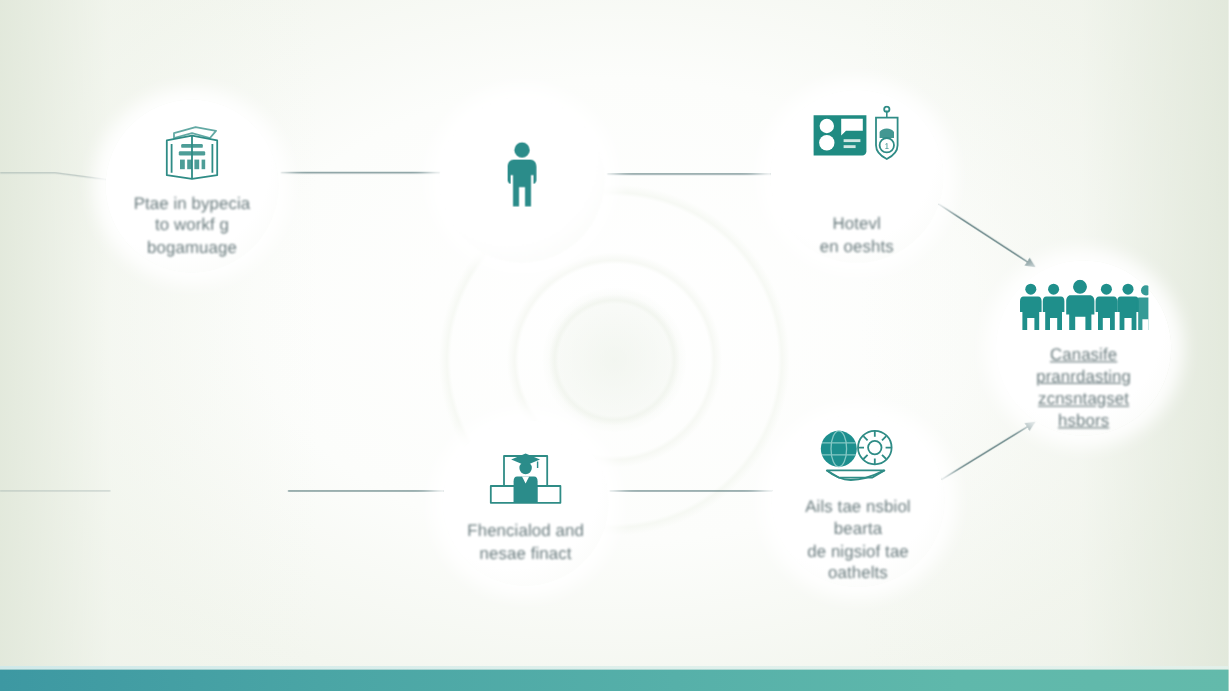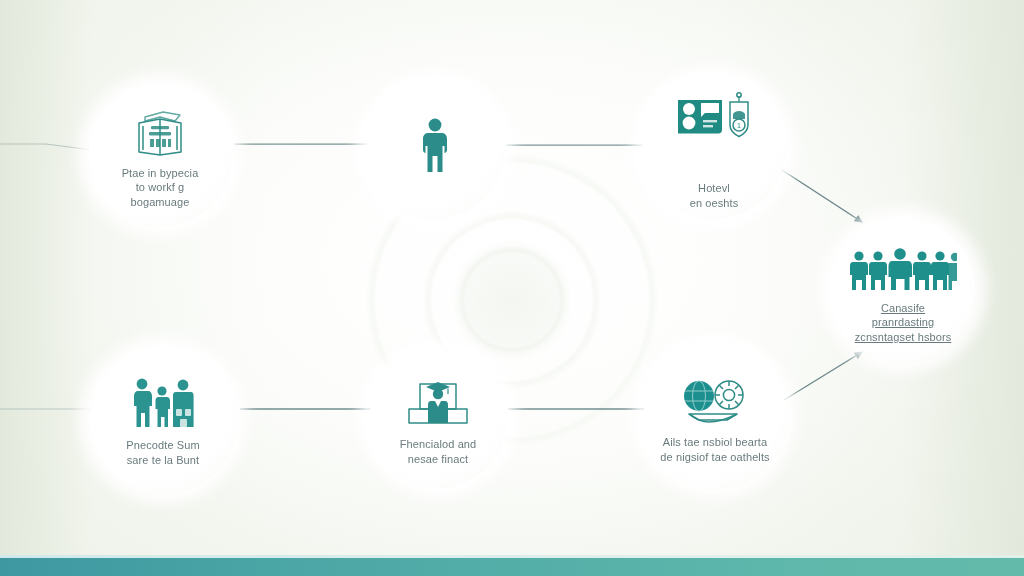--- a/index.html
+++ b/index.html
@@ -97,21 +97,21 @@
     filter: blur(0.35px);
   }
   .node .icon {
     display: flex;
     align-items: flex-end;
     justify-content: center;
     height: 56px;
     margin-bottom: 9px;
   }
   .node .caption {
-    font-size: 11px;
+    font-size: 14px;
     line-height: 1.32;
     color: #5c6f72;
     letter-spacing: 0.1px;
     padding: 0 14px;
     filter: blur(0.75px);
     opacity: 0.92;
     white-space: pre-line;
     font-family: "Liberation Sans", sans-serif;
   }
   .node.final .caption {
@@ -229,44 +229,20 @@
           <circle cx="63" cy="33" r="6"></circle>
         </g>
         <path d="M57,22 C59,18 67,18 69,22 L69,27 L57,27 Z" fill="#2f8c86" opacity="0.9"></path>
         <text x="63" y="36" font-size="7" fill="#2f8c86" text-anchor="middle" font-family="Liberation Sans, sans-serif">1</text>
       </svg>
     </div>
     <div class="caption">Hotevl
 en oeshts</div>
   </div>
 
-  <div class="node" style="left:89px; top:346px; width:148px; height:148px;">
-    <div class="icon">
-      <svg width="66" height="52" viewBox="0 0 66 52" xmlns="http://www.w3.org/2000/svg">
-        <g fill="#2b9490">
-
-          <circle cx="12" cy="7" r="5.4"></circle>
-          <path d="M6,14 L18,14 C20.5,14 22,16 22,19 L22,29 L19.5,29 L19.5,50 L15,50 L15,36 L11,36 L11,50 L6.5,50 L6.5,29 L4,29 L4,19 C4,16 5.5,14 8,14 Z"></path>
-
-          <circle cx="32" cy="14" r="4.6"></circle>
-          <path d="M27,20 L37,20 C38.8,20 40,21.6 40,23.6 L40,32 L38,32 L38,50 L34.5,50 L34.5,40 L31,40 L31,50 L27.5,50 L27.5,32 L25.5,32 L25.5,23.6 C25.5,21.6 26.6,20 28.4,20 Z"></path>
-
-          <circle cx="53" cy="8" r="5.4"></circle>
-          <path d="M45,15 L61,15 C62.6,15 63.6,16.4 63.6,18.4 L63.6,50 L43,50 L43,18.4 C43,16.4 44,15 45.6,15 Z"></path>
-        </g>
-        <g fill="#ffffff" opacity="0.75">
-          <rect x="46" y="32" width="6" height="7" rx="1"></rect>
-          <rect x="55" y="32" width="6" height="7" rx="1"></rect>
-          <rect x="50" y="42" width="7" height="8" rx="1"></rect>
-        </g>
-      </svg>
-    </div>
-    <div class="caption">Pnecodte Sum
-sare te la Bunt</div>
-  </div>
 
   <div class="node" style="left:369px; top:350px; width:138px; height:138px;">
     <div class="icon">
       <svg width="62" height="52" viewBox="0 0 62 52" xmlns="http://www.w3.org/2000/svg">
         <g fill="none" stroke="#2f8c86" stroke-width="1.5" stroke-linejoin="round">
           <path d="M13,8 L49,8 L49,33 L13,33 Z"></path>
           <path d="M2,33 L60,33 L60,47 L2,47 Z"></path>
           <path d="M22,33 L22,47"></path>
           <path d="M40,33 L40,47"></path>
         </g>

